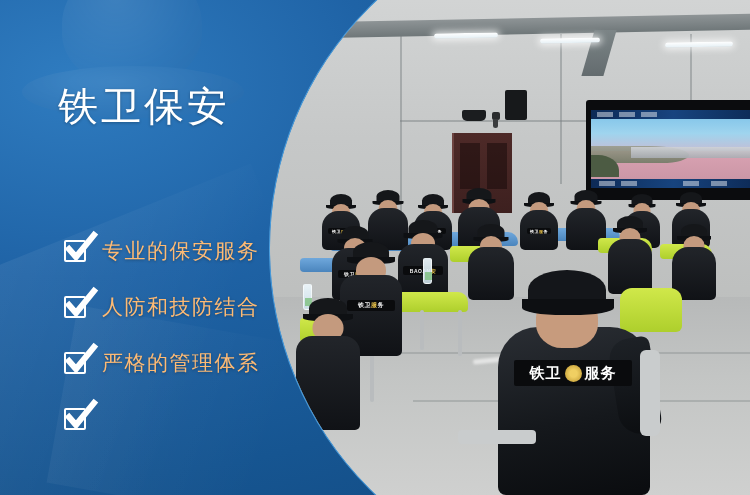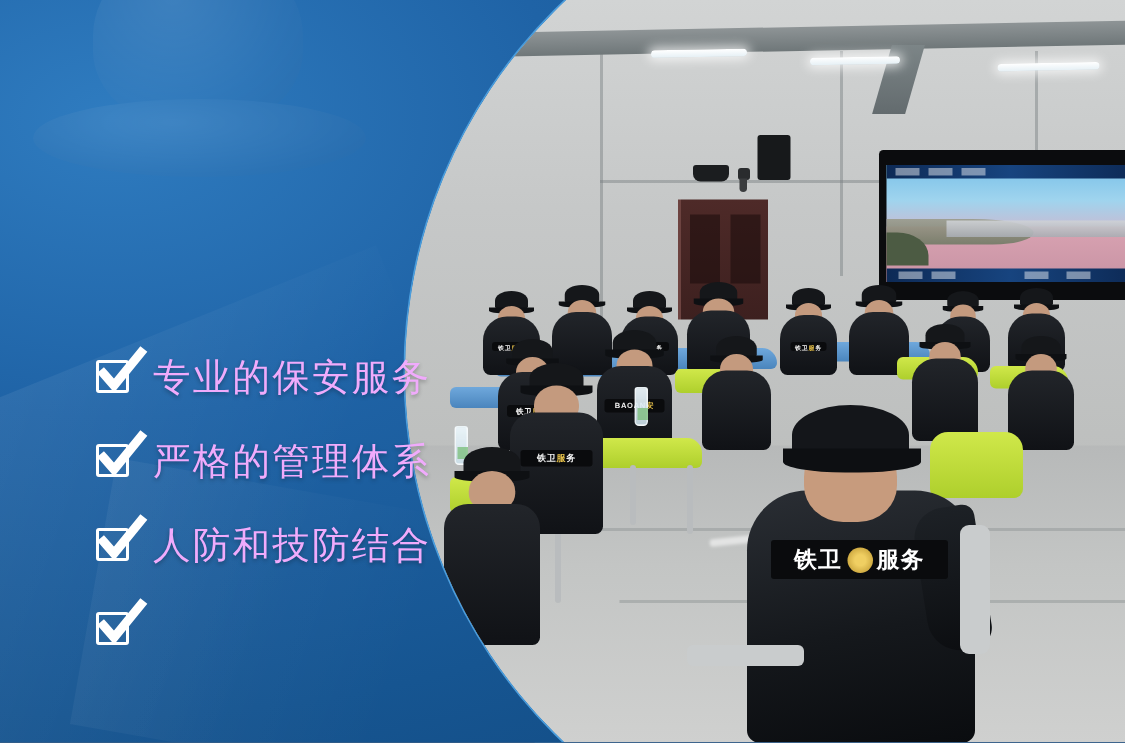--- a/index.html
+++ b/index.html
@@ -266,21 +266,21 @@
   .bullets{position:absolute;left:64px;top:236px;}
   .bullet{
     display:flex;align-items:center;height:30px;margin-bottom:26px;
   }
   .cb{
     position:relative;width:22px;height:22px;
     border:2px solid #ffffff;border-radius:2px;flex:0 0 auto;
   }
   .cb svg{position:absolute;left:0px;top:-8px;overflow:visible;}
   .bl-text{
-    margin-left:16px;color:#f0abfc;font-size:25px;letter-spacing:1.5px;
+    margin-left:16px;color:#fdba74;font-size:21px;letter-spacing:1.5px;
     text-shadow:0 1px 3px rgba(0,0,0,.3);white-space:nowrap;
   }
 </style>
 </head>
 <body>
 
 <div class="banner">
 
   <div class="photo-clip">
     <div class="photo">
@@ -478,45 +478,46 @@
   </svg>
 
   <div class="watermark">
     <div class="wm-dome"></div>
     <div class="wm-brim"></div>
   </div>
   <div class="sheen sh1"></div>
   <div class="sheen sh2"></div>
 
   <div class="content">
+    <div class="title">铁卫保安</div>
 
     <div class="bullets">
       <div class="bullet">
         <span class="cb">
           <svg width="30" height="30" viewBox="0 0 30 30">
               <path d="M3 15 L10 23 L28 1" fill="none" stroke="#ffffff" stroke-width="6" stroke-linecap="square"></path>
             </svg>
         </span>
         <span class="bl-text">专业的保安服务</span>
       </div>
       <div class="bullet">
         <span class="cb">
           <svg width="30" height="30" viewBox="0 0 30 30">
               <path d="M3 15 L10 23 L28 1" fill="none" stroke="#ffffff" stroke-width="6" stroke-linecap="square"></path>
             </svg>
         </span>
-        <span class="bl-text">严格的管理体系</span>
+        <span class="bl-text">人防和技防结合</span>
       </div>
       <div class="bullet">
         <span class="cb">
           <svg width="30" height="30" viewBox="0 0 30 30">
               <path d="M3 15 L10 23 L28 1" fill="none" stroke="#ffffff" stroke-width="6" stroke-linecap="square"></path>
             </svg>
         </span>
-        <span class="bl-text">人防和技防结合</span>
+        <span class="bl-text">严格的管理体系</span>
       </div>
       <div class="bullet">
         <span class="cb">
           <svg width="30" height="30" viewBox="0 0 30 30">
               <path d="M3 15 L10 23 L28 1" fill="none" stroke="#ffffff" stroke-width="6" stroke-linecap="square"></path>
             </svg>
         </span>
       </div>
     </div>
   </div>

